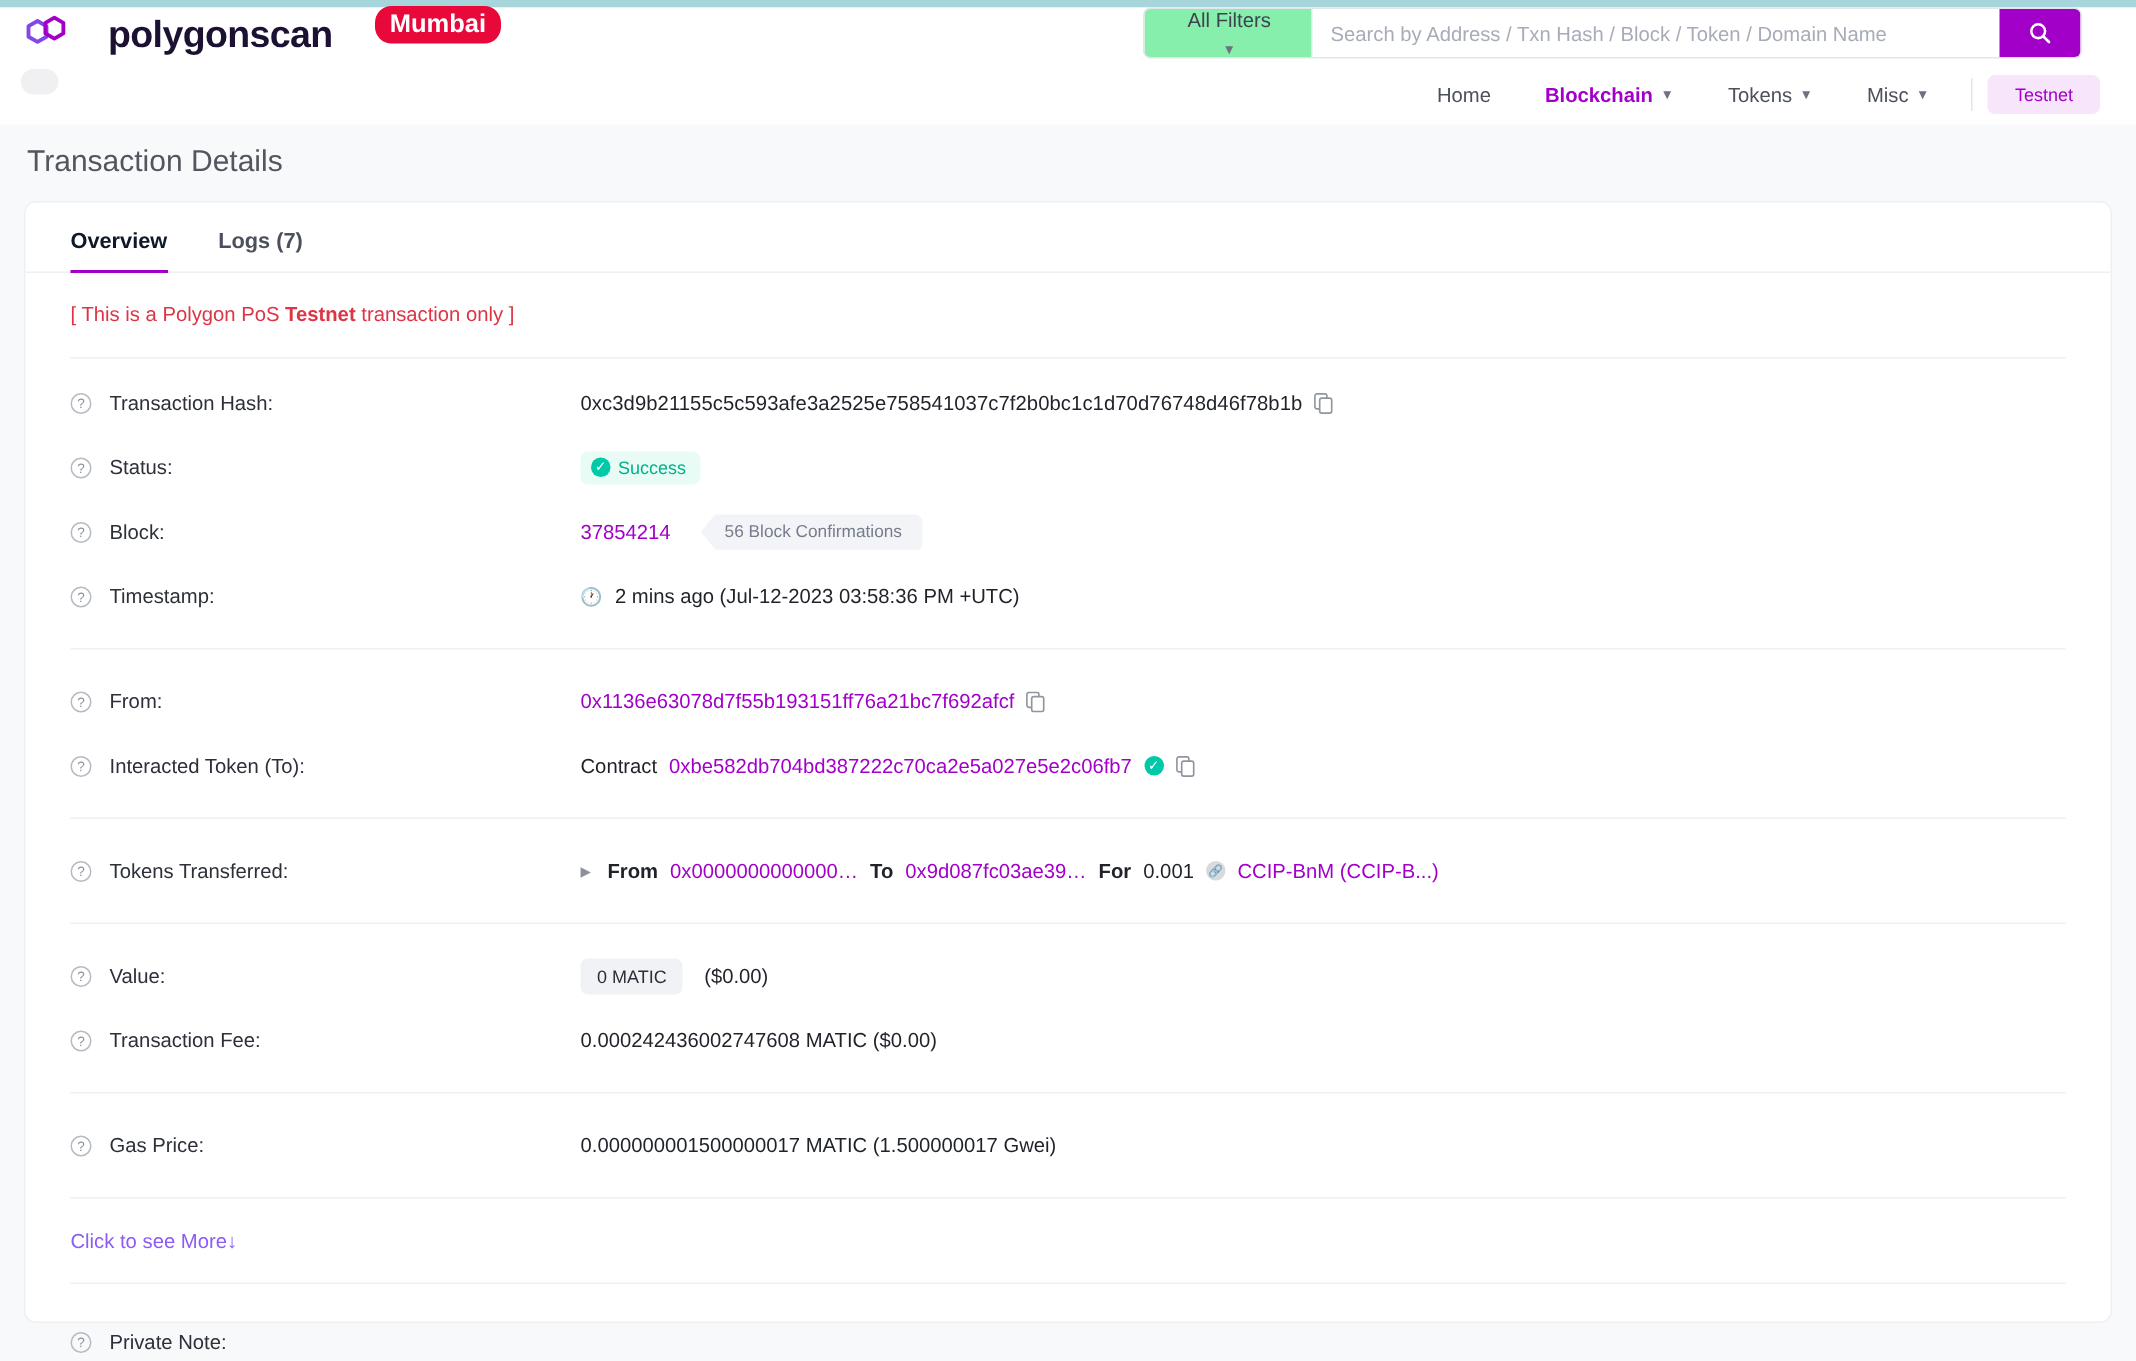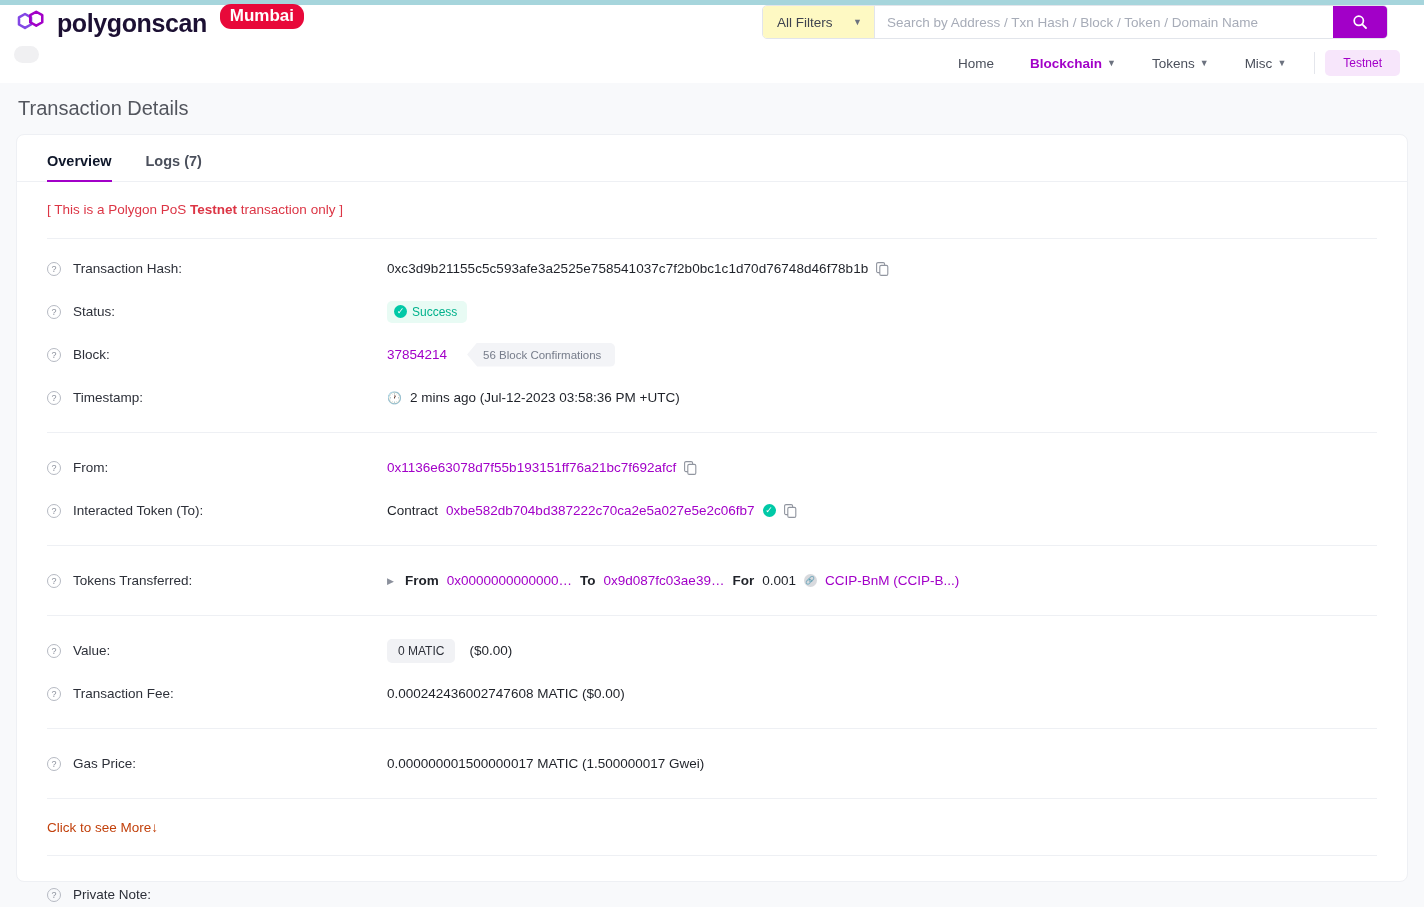--- a/index.html
+++ b/index.html
@@ -21,21 +21,21 @@
 
   
   .header {
     position: absolute; top: 5px; left: 0;
     width: 1424px; height: 78px;
     background: #ffffff;
   }
 
   .brand {
     position: absolute; left: 16px; top: 3px;
-    display: flex; align-items: center; gap: 11px;
+    display: flex; align-items: center; gap: 26px;
   }
   .logo-mark { width: 30px; height: 30px; display: block; }
   .brand-name {
     font-size: 25px; font-weight: bold; color: #1c1033;
     letter-spacing: -0.4px;
   }
   .net-badge {
     background: #e8093a; color: #fff;
     font-size: 17px; font-weight: bold;
     padding: 2px 10px 3px; border-radius: 11px;
@@ -56,21 +56,21 @@
     border-radius: 5px;
     background: #fff;
     overflow: hidden;
   }
   .filters-btn {
     width: 112px; display: flex; align-items: center;
     justify-content: space-between;
     padding: 0 12px 0 14px;
     font-size: 13.5px; color: #3f4350;
     border-right: 1px solid #e2e5eb;
-    cursor: pointer; background: #fef9c3;
+    cursor: pointer; background: #86efac; flex-direction: column;
   }
   .caret { font-size: 9px; color: #6c727f; }
   .search-input {
     flex: 1; border: none; outline: none;
     font-size: 13.5px; color: #3f4350;
     padding: 0 12px;
     font-family: "Liberation Sans", sans-serif;
   }
   .search-input::placeholder { color: #a7acb8; }
   .search-btn {
@@ -192,21 +192,21 @@
   .token-circle {
     width: 13px; height: 13px; border-radius: 50%;
     background: #d8dade; display: inline-flex;
     align-items: center; justify-content: center;
     font-size: 8px; color: #fff;
   }
 
   .see-more {
     display: flex; align-items: center; 
     padding: 0 30px; height: 56px;
-    color: #c2410c; font-size: 13.5px; cursor: pointer; text-align: right;
+    color: #8b5cf6; font-size: 13.5px; cursor: pointer; text-align: right;
   }
   .gap-lg { height: 13px; }
 </style>
 </head>
 <body>
 
 <div class="top-accent"></div>
 
 <div class="header">
 

